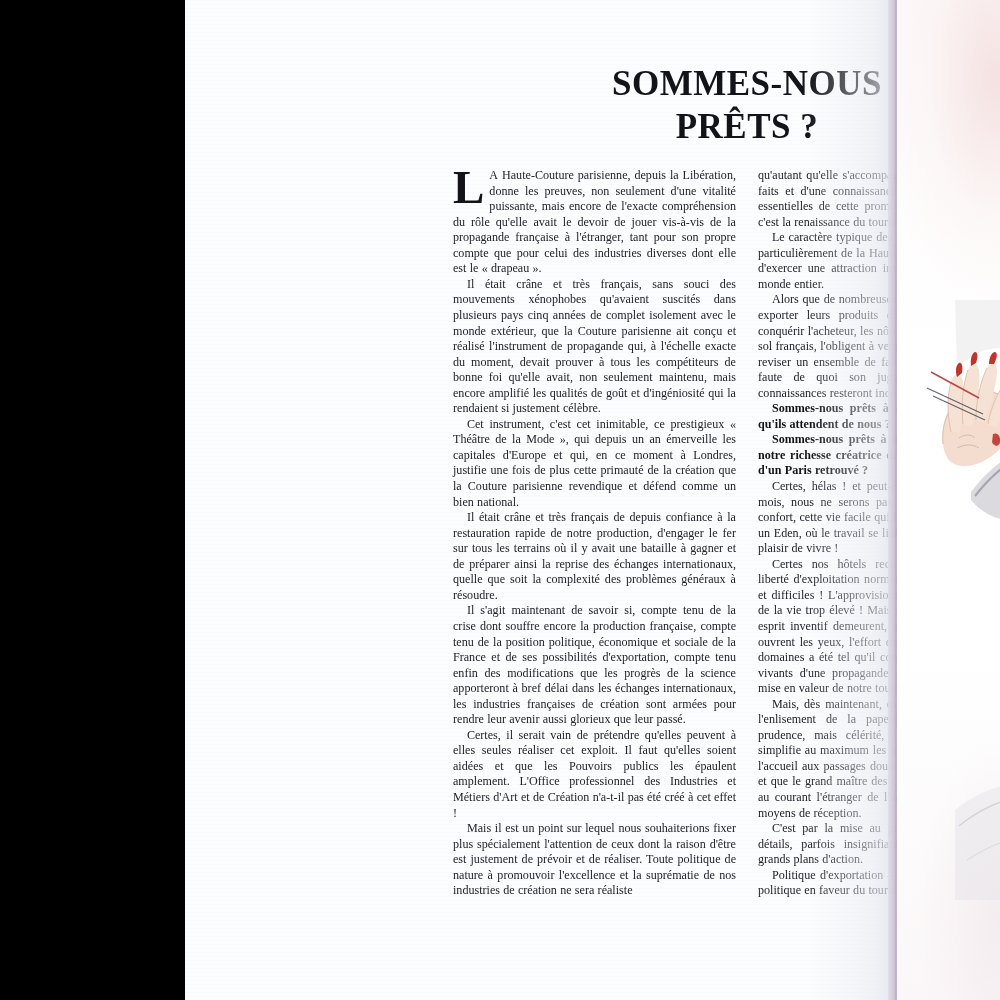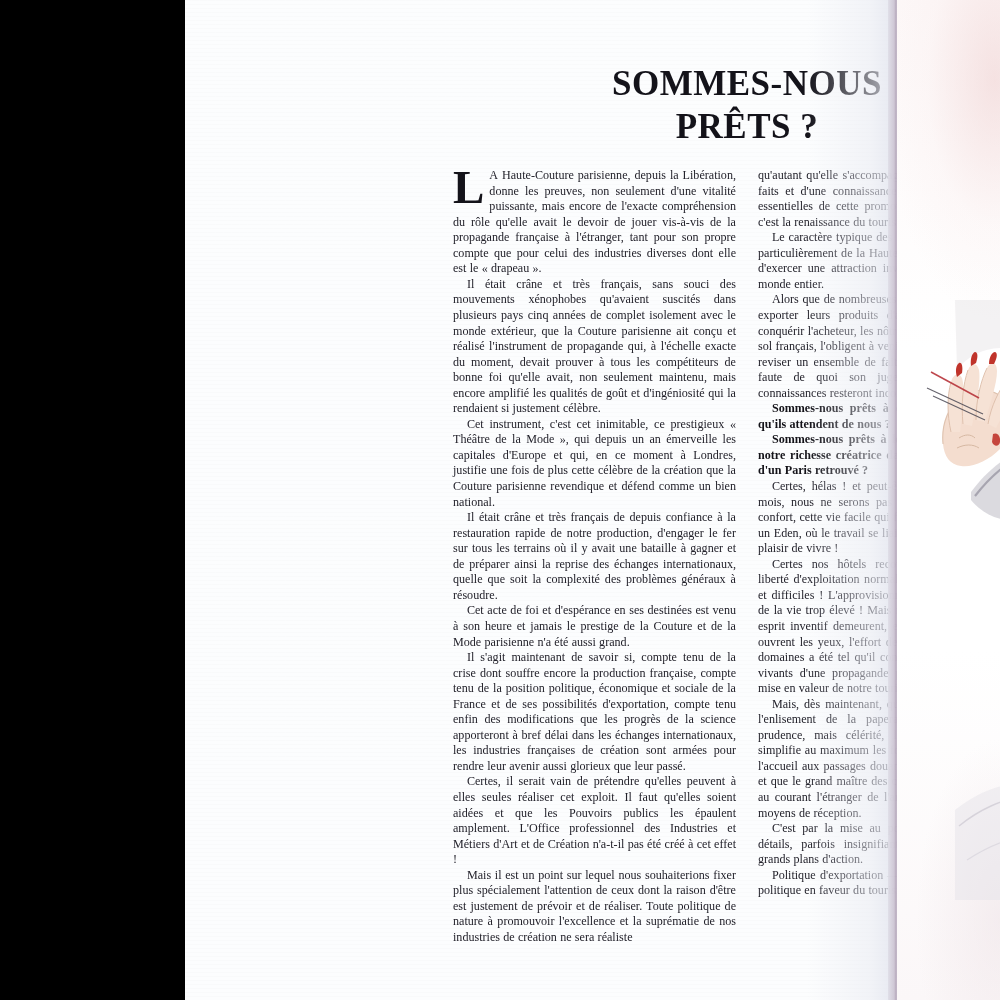--- a/index.html
+++ b/index.html
@@ -179,23 +179,22 @@
       <h1 class="headline">
         <span class="l1">SOMMES-NOUS</span>
         <span class="l2">PRÊTS ?</span>
       </h1>
 
       <div class="columns">
 
         <div class="col" id="col-left">
             <p class="para first"><span class="dropcap">L</span><span class="smallcaps">A</span> Haute-Couture parisienne, depuis la Libération, donne les preuves, non seulement d'une vitalité puissante, mais encore de l'exacte compréhension du rôle qu'elle avait le devoir de jouer vis-à-vis de la propagande française à l'étranger, tant pour son propre compte que pour celui des industries diverses dont elle est le « drapeau ».</p>
             <p class="para">Il était crâne et très français, sans souci des mouvements xénophobes qu'avaient suscités dans plusieurs pays cinq années de complet isolement avec le monde extérieur, que la Couture parisienne ait conçu et réalisé l'instrument de propagande qui, à l'échelle exacte du moment, devait prouver à tous les compétiteurs de bonne foi qu'elle avait, non seulement maintenu, mais encore amplifié les qualités de goût et d'ingéniosité qui la rendaient si justement célèbre.</p>
-            <p class="para">Cet instrument, c'est cet inimitable, ce prestigieux « Théâtre de la Mode », qui depuis un an émerveille les capitales d'Europe et qui, en ce moment à Londres, justifie une fois de plus cette célèbre de la création que la Couture parisienne revendique et défend comme un bien national.</p>
+            <p class="para">Cet instrument, c'est cet inimitable, ce prestigieux « Théâtre de la Mode », qui depuis un an émerveille les capitales d'Europe et qui, en ce moment à Londres, justifie une fois de plus cette primauté de la création que la Couture parisienne revendique et défend comme un bien national.</p>
             <p class="para">Il était crâne et très français de depuis confiance à la restauration rapide de notre production, d'engager le fer sur tous les terrains où il y avait une bataille à gagner et de préparer ainsi la reprise des échanges internationaux, quelle que soit la complexité des problèmes généraux à résoudre.</p>
-            <p class="para">Cet acte de foi et d'espérance en ses destinées est venu à son heure et jamais le prestige de la Couture et de la Mode parisienne n'a été aussi grand.</p>
             <p class="para">Il s'agit maintenant de savoir si, compte tenu de la crise dont souffre encore la production française, compte tenu de la position politique, économique et sociale de la France et de ses possibilités d'exportation, compte tenu enfin des modifications que les progrès de la science apporteront à bref délai dans les échanges internationaux, les industries françaises de création sont armées pour rendre leur avenir aussi glorieux que leur passé.</p>
             <p class="para">Certes, il serait vain de prétendre qu'elles peuvent à elles seules réaliser cet exploit. Il faut qu'elles soient aidées et que les Pouvoirs publics les épaulent amplement. L'Office professionnel des Industries et Métiers d'Art et de Création n'a-t-il pas été créé à cet effet !</p>
             <p class="para">Mais il est un point sur lequel nous souhaiterions fixer plus spécialement l'attention de ceux dont la raison d'être est justement de prévoir et de réaliser. Toute politique de nature à promouvoir l'excellence et la suprématie de nos industries de création ne sera réaliste</p>
           </div>
 
         <div class="col" id="col-right">
           <p class="para first">qu'autant qu'elle s'accompagnera d'une vue objective des faits et d'une connaissance approfondie des conditions essentielles de cette promotion. Une de ces conditions, c'est la renaissance du tourisme français.</p>
             <p class="para">Le caractère typique des industries de création, et plus particulièrement de la Haute Couture et de la Mode, c'est d'exercer une attraction invincible sur les acheteurs du monde entier.</p>
             <p class="para">Alors que de nombreuses industries sont obligées pour exporter leurs produits d'aller sur place à l'étranger conquérir l'acheteur, les nôtres au contraire l'attirent sur le sol français, l'obligent à venir périodiquement contrôler et reviser un ensemble de faits, d'éléments impondérables, faute de quoi son jugement, son éducation, ses connaissances resteront incomplets.</p>
             <p class="para bold">Sommes-nous prêts à donner à ces acheteurs ce qu'ils attendent de nous ?</p>

